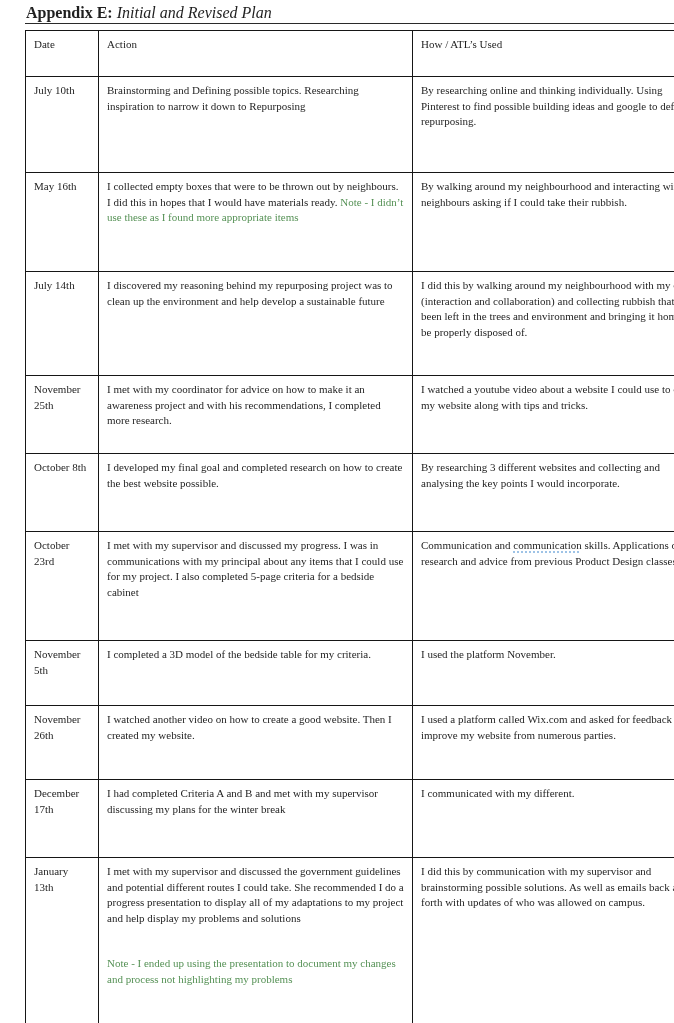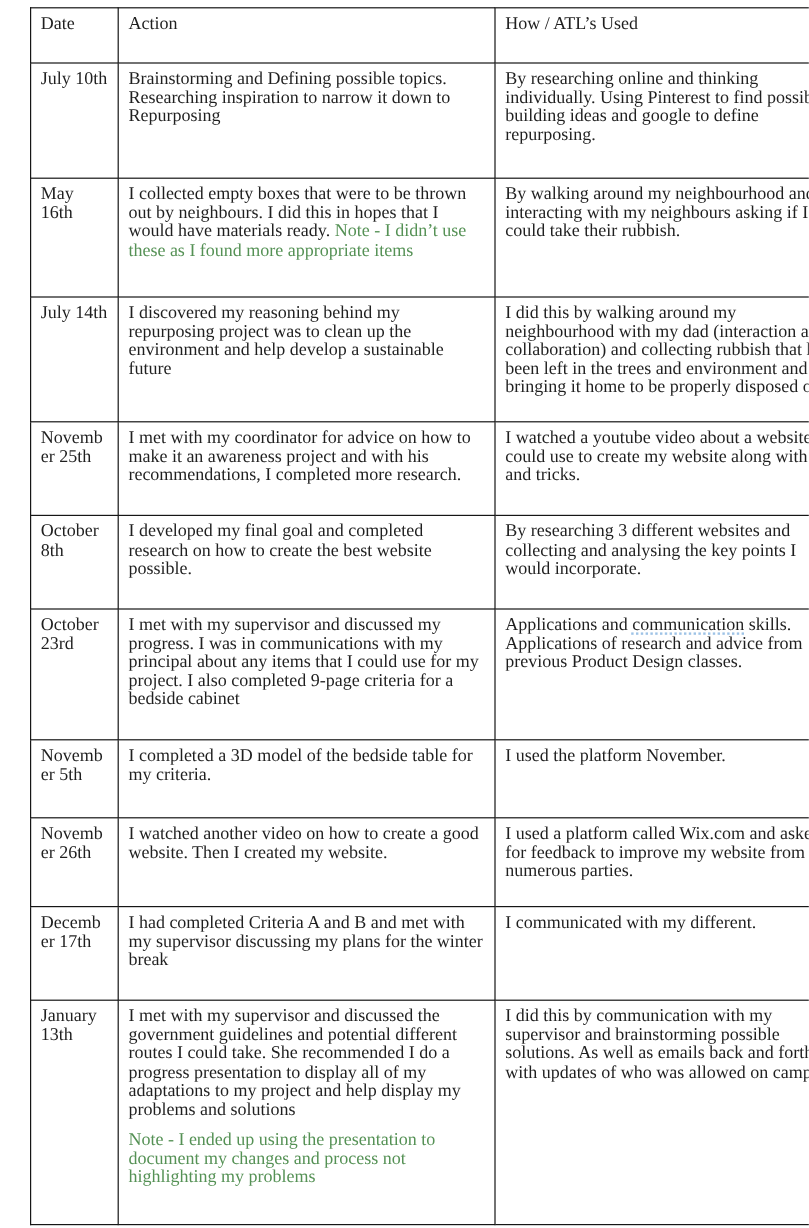--- a/index.html
+++ b/index.html
@@ -34,21 +34,21 @@
   table.plan {
     margin: 6px 0 0 25px;
     width: 633px;
     border-collapse: collapse;
     table-layout: fixed;
   }
   table.plan td {
     border: 1.5px solid #161616;
     vertical-align: top;
     padding: 6px 8px 7px 8px;
-    font-size: 15px;
+    font-size: 11px;
     line-height: 15.5px;
     overflow-wrap: break-word;
   }
   td.c-date   { width: 56px;  padding-right: 3px; }
   td.c-action { width: 297px; }
   td.c-how    { width: 280px; }
 
   .r-head td { height: 32px; }
   .r0  td { height: 82px; }
   .r1  td { height: 85px; }
@@ -57,35 +57,39 @@
   .r4  td { height: 64px; }
   .r5  td { height: 95px; }
   .r6  td { height: 51px; }
   .r7  td { height: 60px; }
   .r8  td { height: 64px; }
   .r9  td { height: 173px; }
 
   .note { color: var(--note-green, #559155); }
   .note.block {
     display: block;
-    margin-top: 10px;
+    margin-top: 30px;
   }
   .spellcheck {
     text-decoration: underline;
     text-decoration-style: dotted;
     text-decoration-color: var(--dotted-blue, #9ec3e6);
     text-decoration-thickness: 2px;
     text-underline-offset: 2px;
   }
 </style>
 </head>
 <body>
 
 <div class="page">
 
+  <div class="doc-heading">
+    <span class="bold">Appendix E:</span>
+    <span class="italic">Initial and Revised Plan</span>
+  </div>
 
   <table class="plan">
     <tbody>
       <tr class="r-head">
         <td class="c-date">Date</td>
         <td class="c-action">Action</td>
         <td class="c-how">How / ATL’s Used</td>
       </tr>
 
       <tr class="r0">
@@ -135,23 +139,23 @@
           <span>I developed my final goal and completed research on how to create the best website possible.</span>
         </td>
         <td class="c-how">
           <span>By researching 3 different websites and collecting and analysing the key points I would incorporate.</span>
         </td>
       </tr>
 
       <tr class="r5">
         <td class="c-date">October 23rd</td>
         <td class="c-action">
-          <span>I met with my supervisor and discussed my progress. I was in communications with my principal about any items that I could use for my project. I also completed 9-page criteria for a bedside cabinet</span>
-        </td>
-        <td class="c-how"><span>Applications and </span><span class="spellcheck">communication</span><span> skills. Applications of research and advice from previous Product Design classes.</span></td>
+          <span>I met with my supervisor and discussed my progress. I was in communications with my principal about any items that I could use for my project. I also completed 5-page criteria for a bedside cabinet</span>
+        </td>
+        <td class="c-how"><span>Communication and </span><span class="spellcheck">communication</span><span> skills. Applications of research and advice from previous Product Design classes.</span></td>
       </tr>
 
       <tr class="r6">
         <td class="c-date">November 5th</td>
         <td class="c-action">
           <span>I completed a 3D model of the bedside table for my criteria.</span>
         </td>
         <td class="c-how">
           <span>I used the platform November.</span>
         </td>

